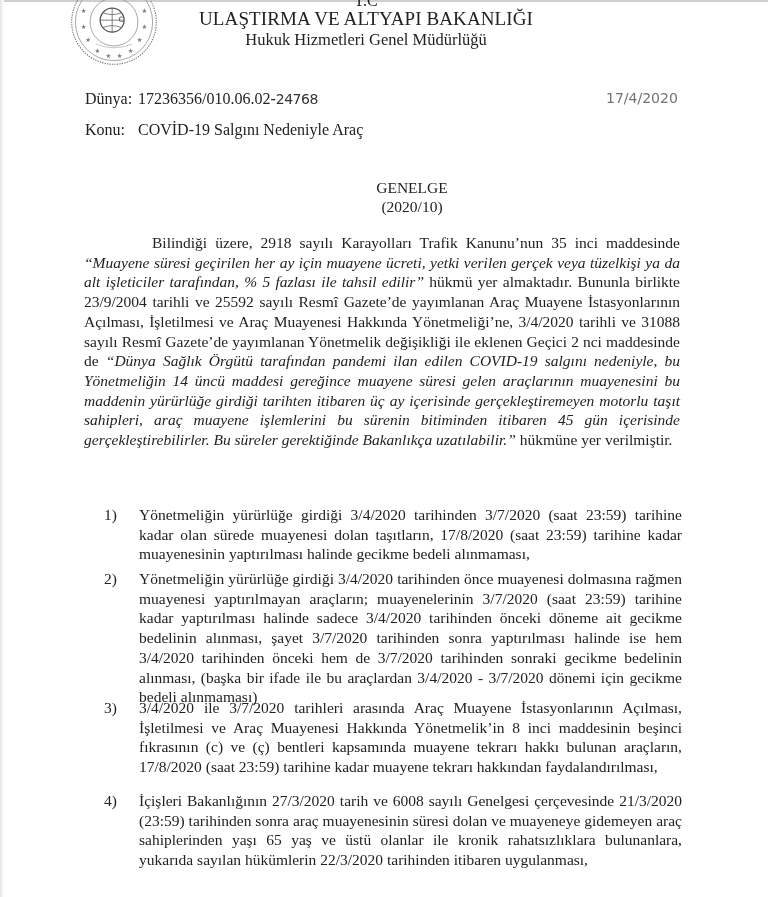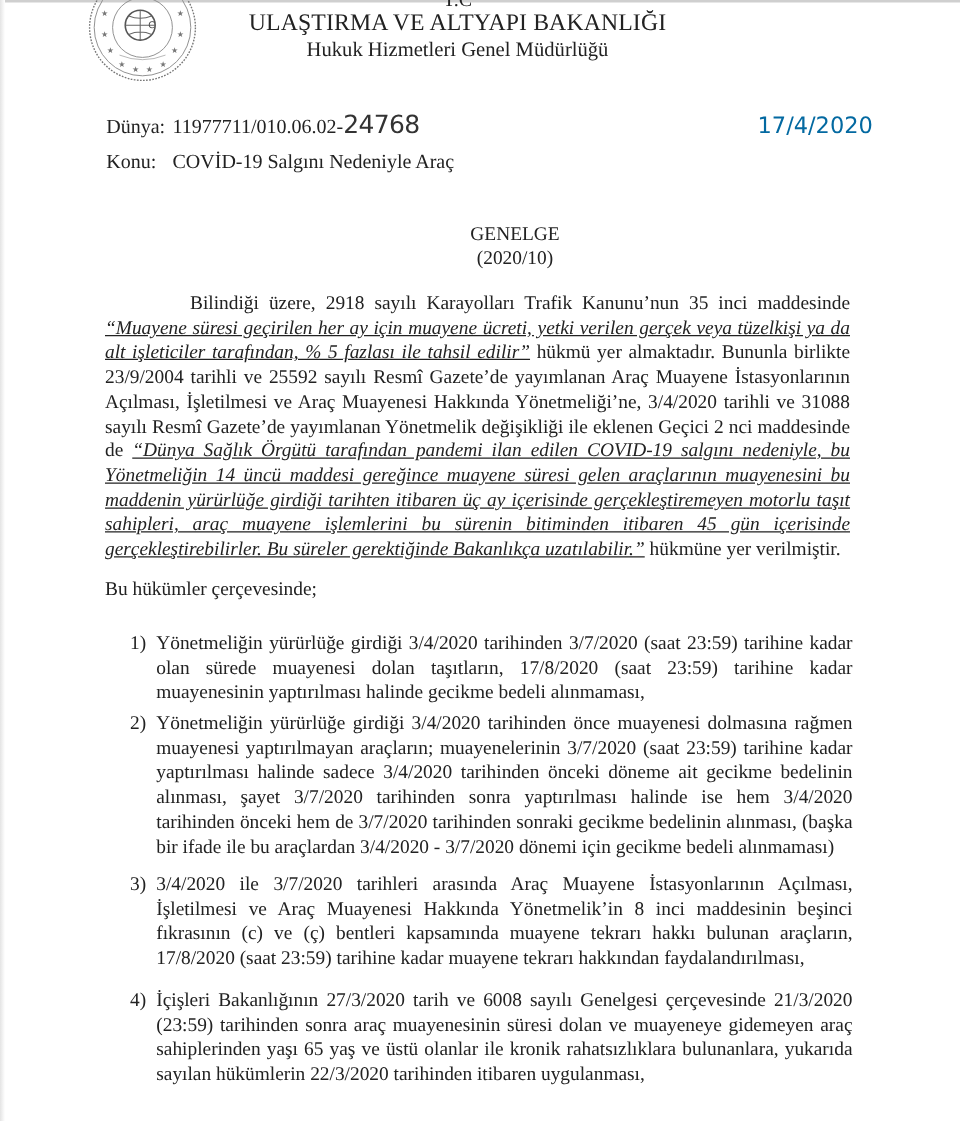--- a/index.html
+++ b/index.html
@@ -73,52 +73,52 @@
   }
   .meta .label {
     display: inline-block;
     width: 53px;
   }
   .sayi-row { left: 85px; top: 89px; }
   .konu-row { left: 85px; top: 120px; }
   .konu2-row { left: 133px; top: 127px; }
   .handwritten {
     font-family: "DejaVu Sans", sans-serif;
-    font-size: 20px;
+    font-size: 14px;
     color: #333;
     letter-spacing: -0.5px;
   }
   .date {
     position: absolute;
     left: 606px;
     top: 90px;
-    font-size: 18px;
+    font-size: 14px;
     font-family: "DejaVu Sans", sans-serif;
-    color: #0369a1;
+    color: #737373;
   }
   .title {
     position: absolute;
     left: 0;
     width: 768px;
     text-align: center;
     font-size: 15.5px;
     margin-left: 28px;
   }
   .title-1 { top: 179px; }
   .title-2 { top: 198px; }
   .para {
     position: absolute;
     left: 84px;
     width: 596px;
     font-size: 15.5px;
     line-height: 19.7px;
     text-align: justify;
     margin: 0;
   }
-  .para i { font-style: italic; text-decoration: underline; }
+  .para i { font-style: italic; }
   .intro {
     top: 233px;
     text-indent: 68px;
   }
   .lead {
     position: absolute;
     left: 84px;
     top: 463px;
     font-size: 15.5px;
   }
@@ -129,21 +129,21 @@
     font-size: 15.5px;
     line-height: 19.7px;
   }
   .item .num {
     position: absolute;
     left: 0;
     top: 0;
   }
   .item .txt {
     display: block;
-    margin-left: 21px;
+    margin-left: 35px;
     text-align: justify;
   }
   .item-1 { top: 505px; }
   .item-2 { top: 569px; }
   .item-3 { top: 698px; }
   .item-4 { top: 791px; }
 </style>
 </head>
 <body>
 
@@ -173,34 +173,33 @@
     <g stroke="#999" stroke-width="0.6">
       <path d="M30 74 Q50 82 70 74" fill="none"></path>
     </g>
   </svg>
 
   <div class="header hdr-tc">T.C</div>
   <div class="header hdr-ministry">ULAŞTIRMA VE ALTYAPI BAKANLIĞI</div>
   <div class="header hdr-dept">Hukuk Hizmetleri Genel Müdürlüğü</div>
 
   <div class="meta sayi-row">
-    <span class="label">Dünya:</span><span>11977711/010.06.02-</span><span class="handwritten">24768</span>
+    <span class="label">Dünya:</span><span>17236356/010.06.02-</span><span class="handwritten">24768</span>
   </div>
   <div class="meta konu-row">
     <span class="label">Konu:</span><span>COVİD-19 Salgını Nedeniyle Araç</span>
   </div>
 
   <div class="date">17/4/2020</div>
 
   <div class="title title-1">GENELGE</div>
   <div class="title title-2">(2020/10)</div>
 
   <p class="para intro"><span>Bilindiği üzere, 2918 sayılı Karayolları Trafik Kanunu’nun 35 inci maddesinde </span><i>“Muayene süresi geçirilen her ay için muayene ücreti, yetki verilen gerçek veya tüzelkişi ya da alt işleticiler tarafından, % 5 fazlası ile tahsil edilir”</i><span> hükmü yer almaktadır. Bununla birlikte 23/9/2004 tarihli ve 25592 sayılı Resmî Gazete’de yayımlanan Araç Muayene İstasyonlarının Açılması, İşletilmesi ve Araç Muayenesi Hakkında Yönetmeliği’ne, 3/4/2020 tarihli ve 31088 sayılı Resmî Gazete’de yayımlanan Yönetmelik değişikliği ile eklenen Geçici 2 nci maddesinde de </span><i>“Dünya Sağlık Örgütü tarafından pandemi ilan edilen COVID-19 salgını nedeniyle, bu Yönetmeliğin 14 üncü maddesi gereğince muayene süresi gelen araçlarının muayenesini bu maddenin yürürlüğe girdiği tarihten itibaren üç ay içerisinde gerçekleştiremeyen motorlu taşıt sahipleri, araç muayene işlemlerini bu sürenin bitiminden itibaren 45 gün içerisinde gerçekleştirebilirler. Bu süreler gerektiğinde Bakanlıkça uzatılabilir.”</i><span> hükmüne yer verilmiştir.</span></p>
 
-  <div class="lead">Bu hükümler çerçevesinde;</div>
 
   <div class="item item-1">
     <span class="num">1)</span>
     <span class="txt">Yönetmeliğin yürürlüğe girdiği 3/4/2020 tarihinden 3/7/2020 (saat 23:59) tarihine kadar olan sürede muayenesi dolan taşıtların, 17/8/2020 (saat 23:59) tarihine kadar muayenesinin yaptırılması halinde gecikme bedeli alınmaması,</span>
   </div>
   <div class="item item-2">
     <span class="num">2)</span>
     <span class="txt">Yönetmeliğin yürürlüğe girdiği 3/4/2020 tarihinden önce muayenesi dolmasına rağmen muayenesi yaptırılmayan araçların; muayenelerinin 3/7/2020 (saat 23:59) tarihine kadar yaptırılması halinde sadece 3/4/2020 tarihinden önceki döneme ait gecikme bedelinin alınması, şayet 3/7/2020 tarihinden sonra yaptırılması halinde ise hem 3/4/2020 tarihinden önceki hem de 3/7/2020 tarihinden sonraki gecikme bedelinin alınması, (başka bir ifade ile bu araçlardan 3/4/2020 - 3/7/2020 dönemi için gecikme bedeli alınmaması)</span>
   </div>
   <div class="item item-3">

